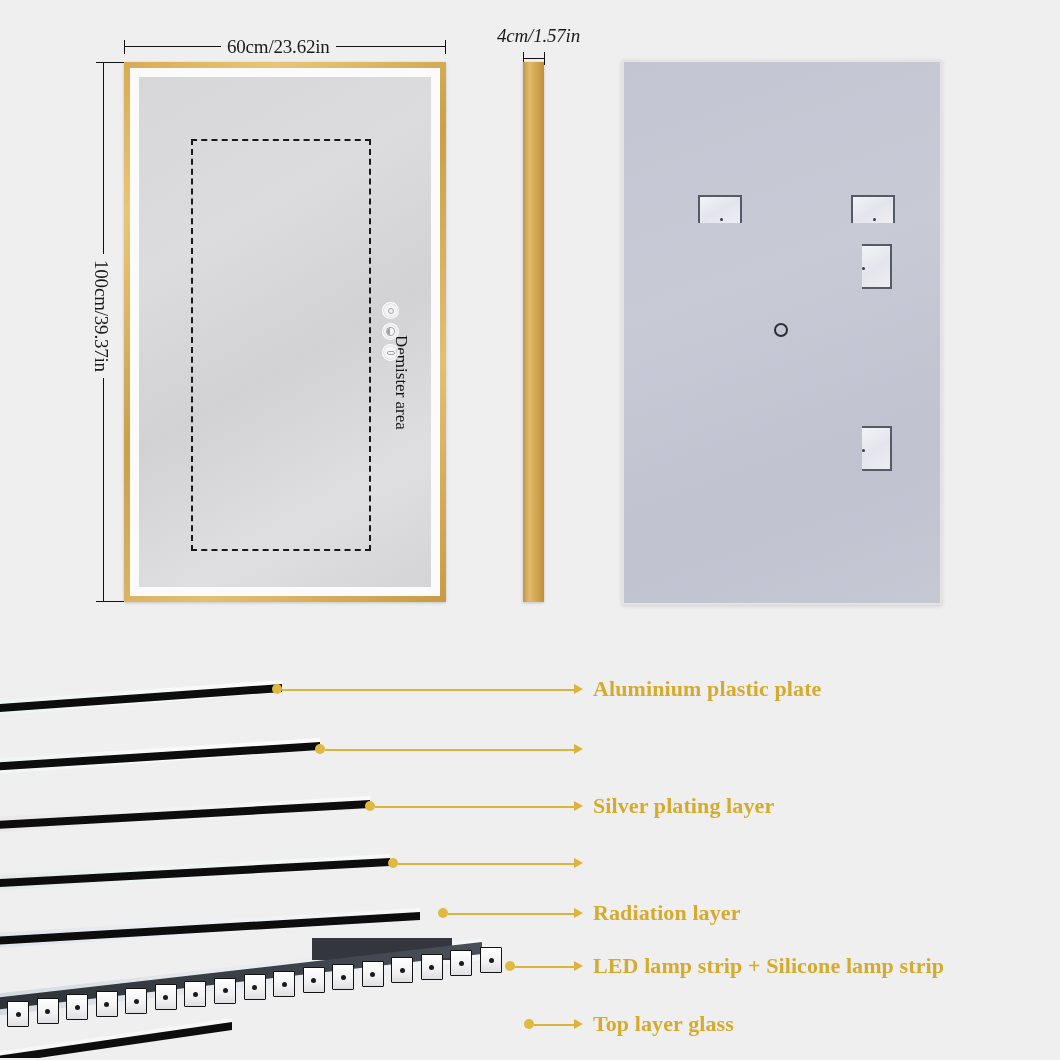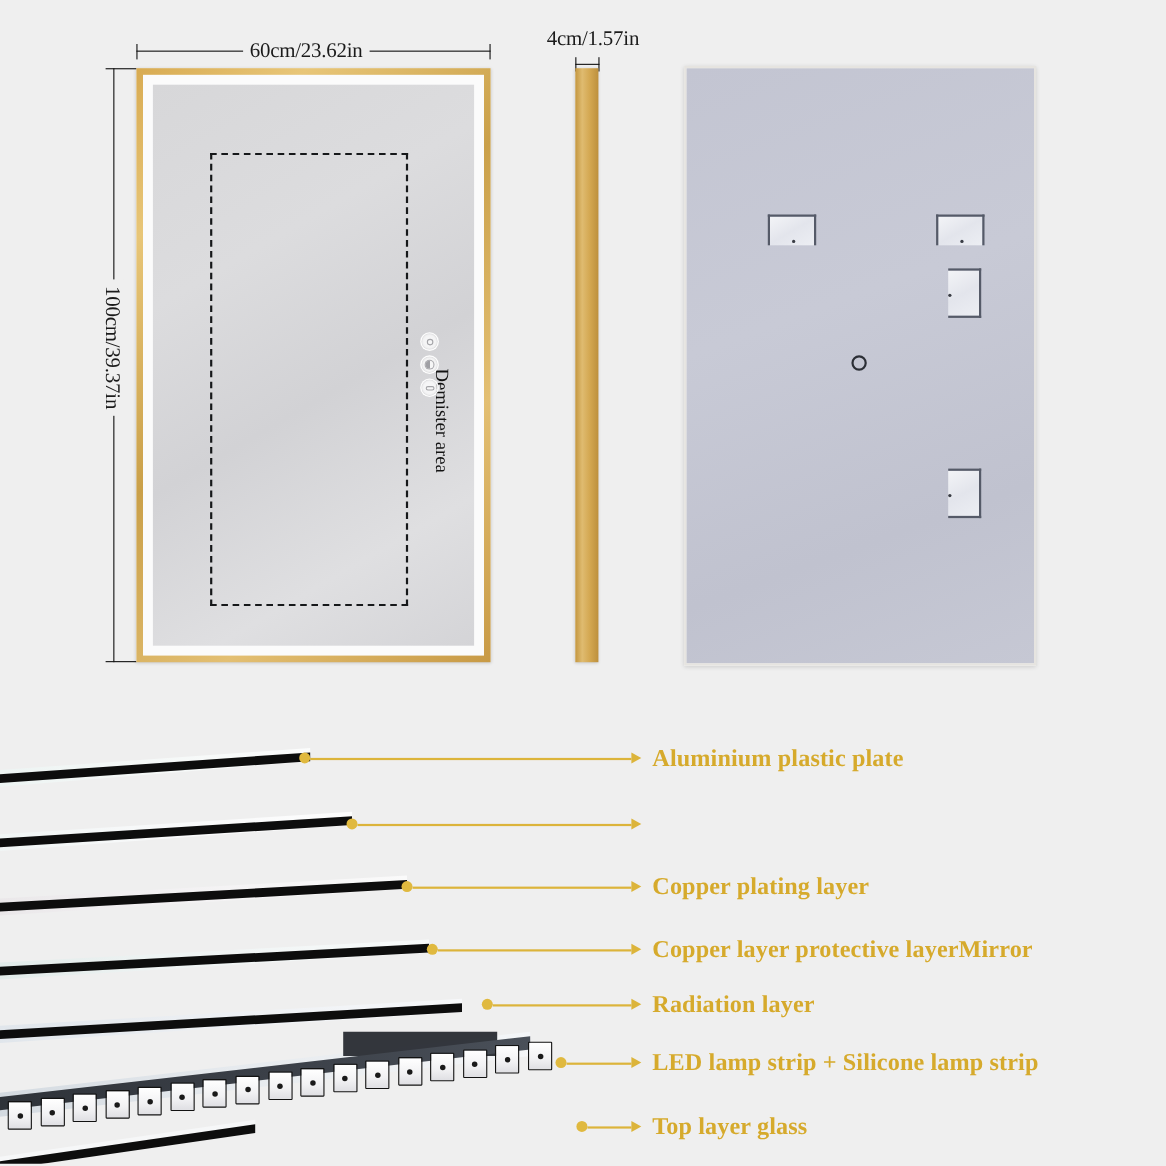--- a/index.html
+++ b/index.html
@@ -252,21 +252,21 @@
   <div class="dim-text small" style="left:209px; top:118px; background:#dadadc; padding:0 3px;">30cm/11.81in</div>
 
   <div class="rule-v" style="left:186px; top:136px; height:410px;"></div>
   <div class="rule-h" style="left:172px; top:136px; width:28px;"></div>
   <div class="rule-h" style="left:172px; top:546px; width:28px;"></div>
   <div class="dim-text small vert" style="left:195px; top:249px; background:#d8d8da; padding:0 3px;">50cm/19.68in</div>
 
   <div class="rule-h" style="left:523px; top:58px; width:22px;"></div>
   <div class="rule-v" style="left:523px; top:52px; height:13px;"></div>
   <div class="rule-v" style="left:544px; top:52px; height:13px;"></div>
-  <div class="dim-text" style="left:497px; top:25px;">4cm/1.57in</div>
+  <div class="dim-text" style="left:497px; top:25px;font-style:italic;">4cm/1.57in</div>
 
   <div id="mirror-front">
     <div id="mirror-bezel">
       <div id="mirror-glass">
         <div id="demister-area"></div>
         <div id="demister-label">Demister area</div>
         <div class="touch-btn b1" style="left:243px; top:225px;"></div>
         <div class="touch-btn b2" style="left:243px; top:246px;"></div>
         <div class="touch-btn b3" style="left:243px; top:267px;"></div>
       </div>
@@ -392,26 +392,25 @@
   <div class="leader-arrow" style="left:574px; top:684px;"></div>
   <div class="layer-label" style="left:593px; top:676px;">Aluminium plastic plate</div>
 
   <div class="leader-dot" style="left:315px; top:744px;"></div>
   <div class="leader" style="left:325px; top:749px; width:249px;"></div>
   <div class="leader-arrow" style="left:574px; top:744px;"></div>
 
   <div class="leader-dot" style="left:365px; top:801px;"></div>
   <div class="leader" style="left:375px; top:806px; width:199px;"></div>
   <div class="leader-arrow" style="left:574px; top:801px;"></div>
-  <div class="layer-label" style="left:593px; top:793px;">Copper plating layer</div>
+  <div class="layer-label" style="left:593px; top:793px;">Silver plating layer</div>
 
   <div class="leader-dot" style="left:388px; top:858px;"></div>
   <div class="leader" style="left:398px; top:863px; width:176px;"></div>
   <div class="leader-arrow" style="left:574px; top:858px;"></div>
-  <div class="layer-label" style="left:593px; top:850px;">Copper layer protective layerMirror</div>
 
   <div class="leader-dot" style="left:438px; top:908px;"></div>
   <div class="leader" style="left:448px; top:913px; width:126px;"></div>
   <div class="leader-arrow" style="left:574px; top:908px;"></div>
   <div class="layer-label" style="left:593px; top:900px;">Radiation layer</div>
 
   <div class="leader-dot" style="left:505px; top:961px;"></div>
   <div class="leader" style="left:515px; top:966px; width:59px;"></div>
   <div class="leader-arrow" style="left:574px; top:961px;"></div>
   <div class="layer-label" style="left:593px; top:953px;">LED lamp strip + Silicone lamp strip</div>

